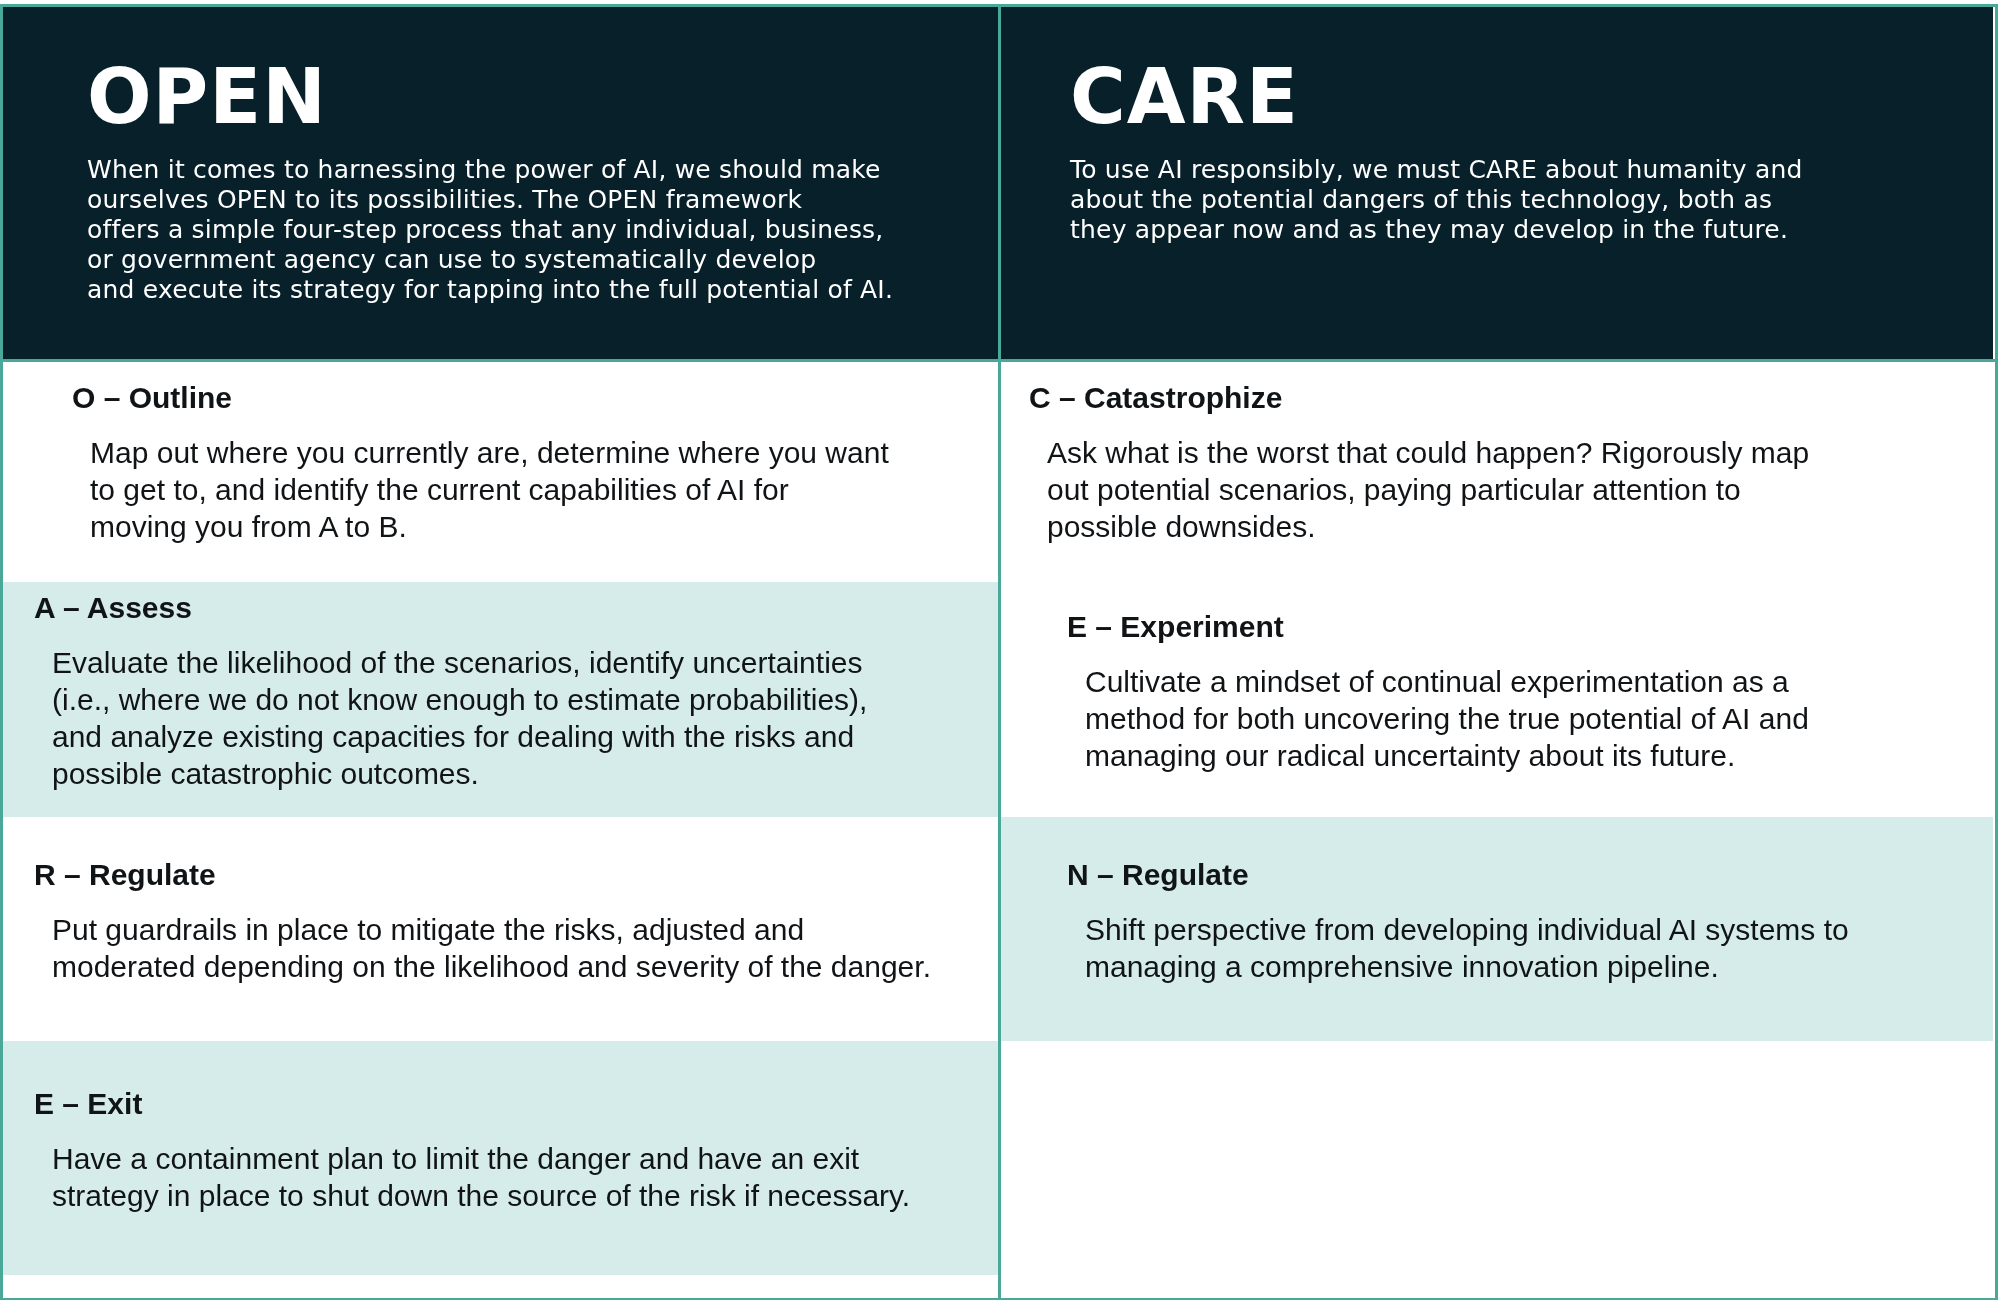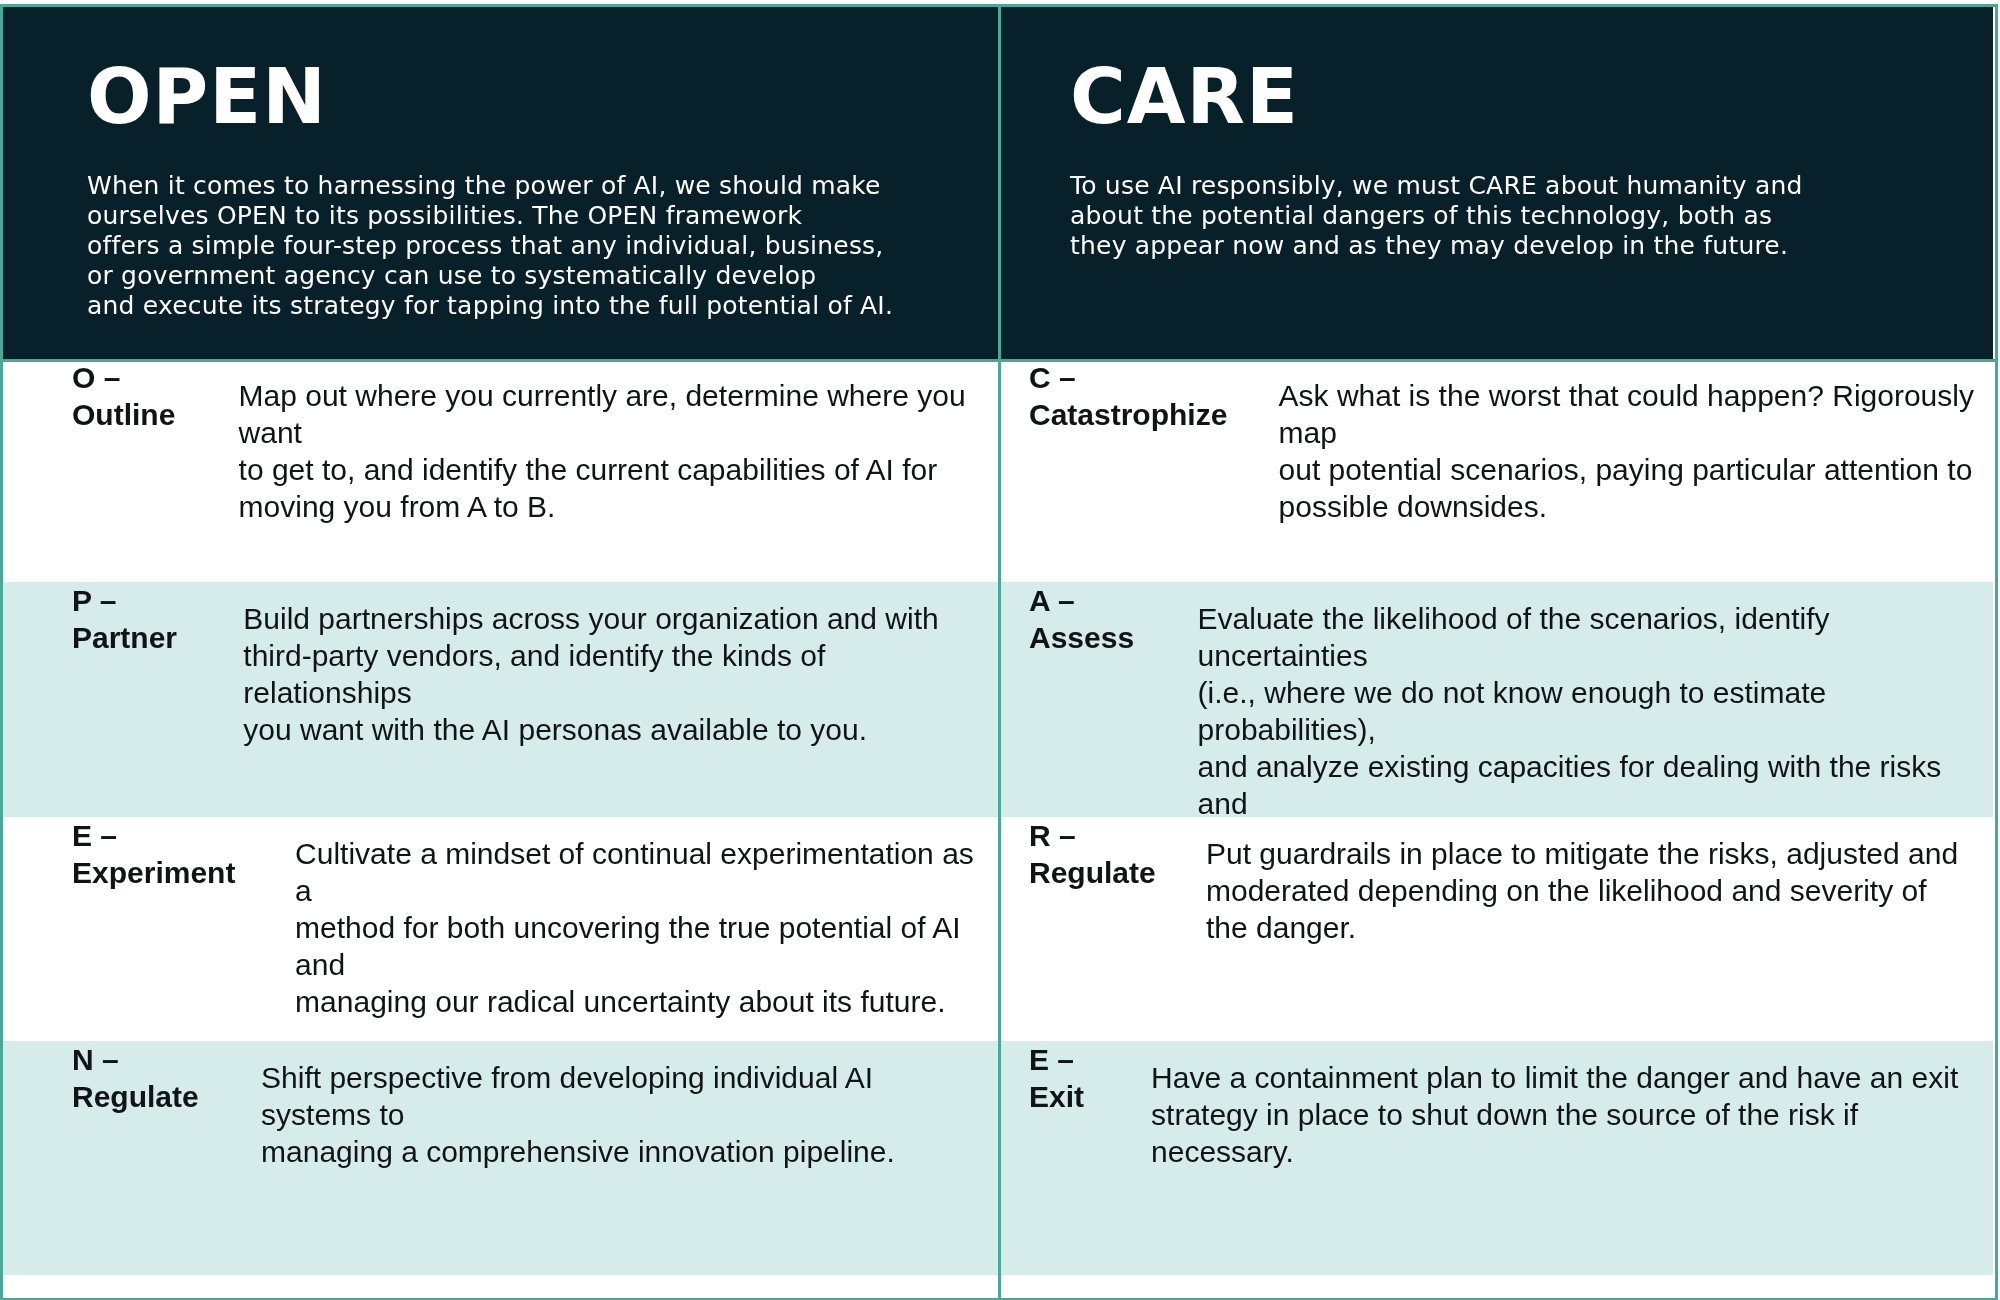--- a/index.html
+++ b/index.html
@@ -36,32 +36,32 @@
     .header-title {
       position: absolute; top: 48px;
       font-family: "DejaVu Sans", sans-serif;
       font-weight: bold;
       font-size: 76px;
       letter-spacing: 1px;
       line-height: 84px;
       margin: 0;
     }
     .header-body {
-      position: absolute; top: 164px;
+      position: absolute; top: 148px;
       font-size: 25px;
       line-height: 30px;
       white-space: pre-line;
       margin: 0;
       letter-spacing: 0.2px;
     }
     .header-cell.left .header-title, .header-cell.left .header-body { left: 84px; }
     .header-cell.right .header-title, .header-cell.right .header-body { left: 72px; }
 
     .step-cell {
-      display: flex; flex-direction: row; justify-content: center;
+      display: flex; flex-direction: column; justify-content: center;
       box-sizing: border-box;
       font-family: "Liberation Sans", sans-serif;
       color: #111416;
     }
     .step-cell.left { padding-left: 69px; }
     .step-cell.right { padding-left: 31px; }
     .step-cell.shade { background: #d6ecea; }
     .step-cell.plain { background: #ffffff; }
     .step-title {
       font-weight: bold;
@@ -103,26 +103,20 @@
 to get to, and identify the current capabilities of AI for
 moving you from A to B.</p>
     </div>
     <div class="step-cell right plain">
       <p class="step-title">C – Catastrophize</p>
       <p class="step-body">Ask what is the worst that could happen? Rigorously map
 out potential scenarios, paying particular attention to
 possible downsides.</p>
     </div>
 
-    <div class="step-cell left shade">
-      <p class="step-title">P – Partner</p>
-      <p class="step-body">Build partnerships across your organization and with
-third-party vendors, and identify the kinds of relationships
-you want with the AI personas available to you.</p>
-    </div>
     <div class="step-cell right shade">
       <p class="step-title">A – Assess</p>
       <p class="step-body">Evaluate the likelihood of the scenarios, identify uncertainties
 (i.e., where we do not know enough to estimate probabilities),
 and analyze existing capacities for dealing with the risks and
 possible catastrophic outcomes.</p>
     </div>
 
     <div class="step-cell left plain">
       <p class="step-title">E – Experiment</p>

